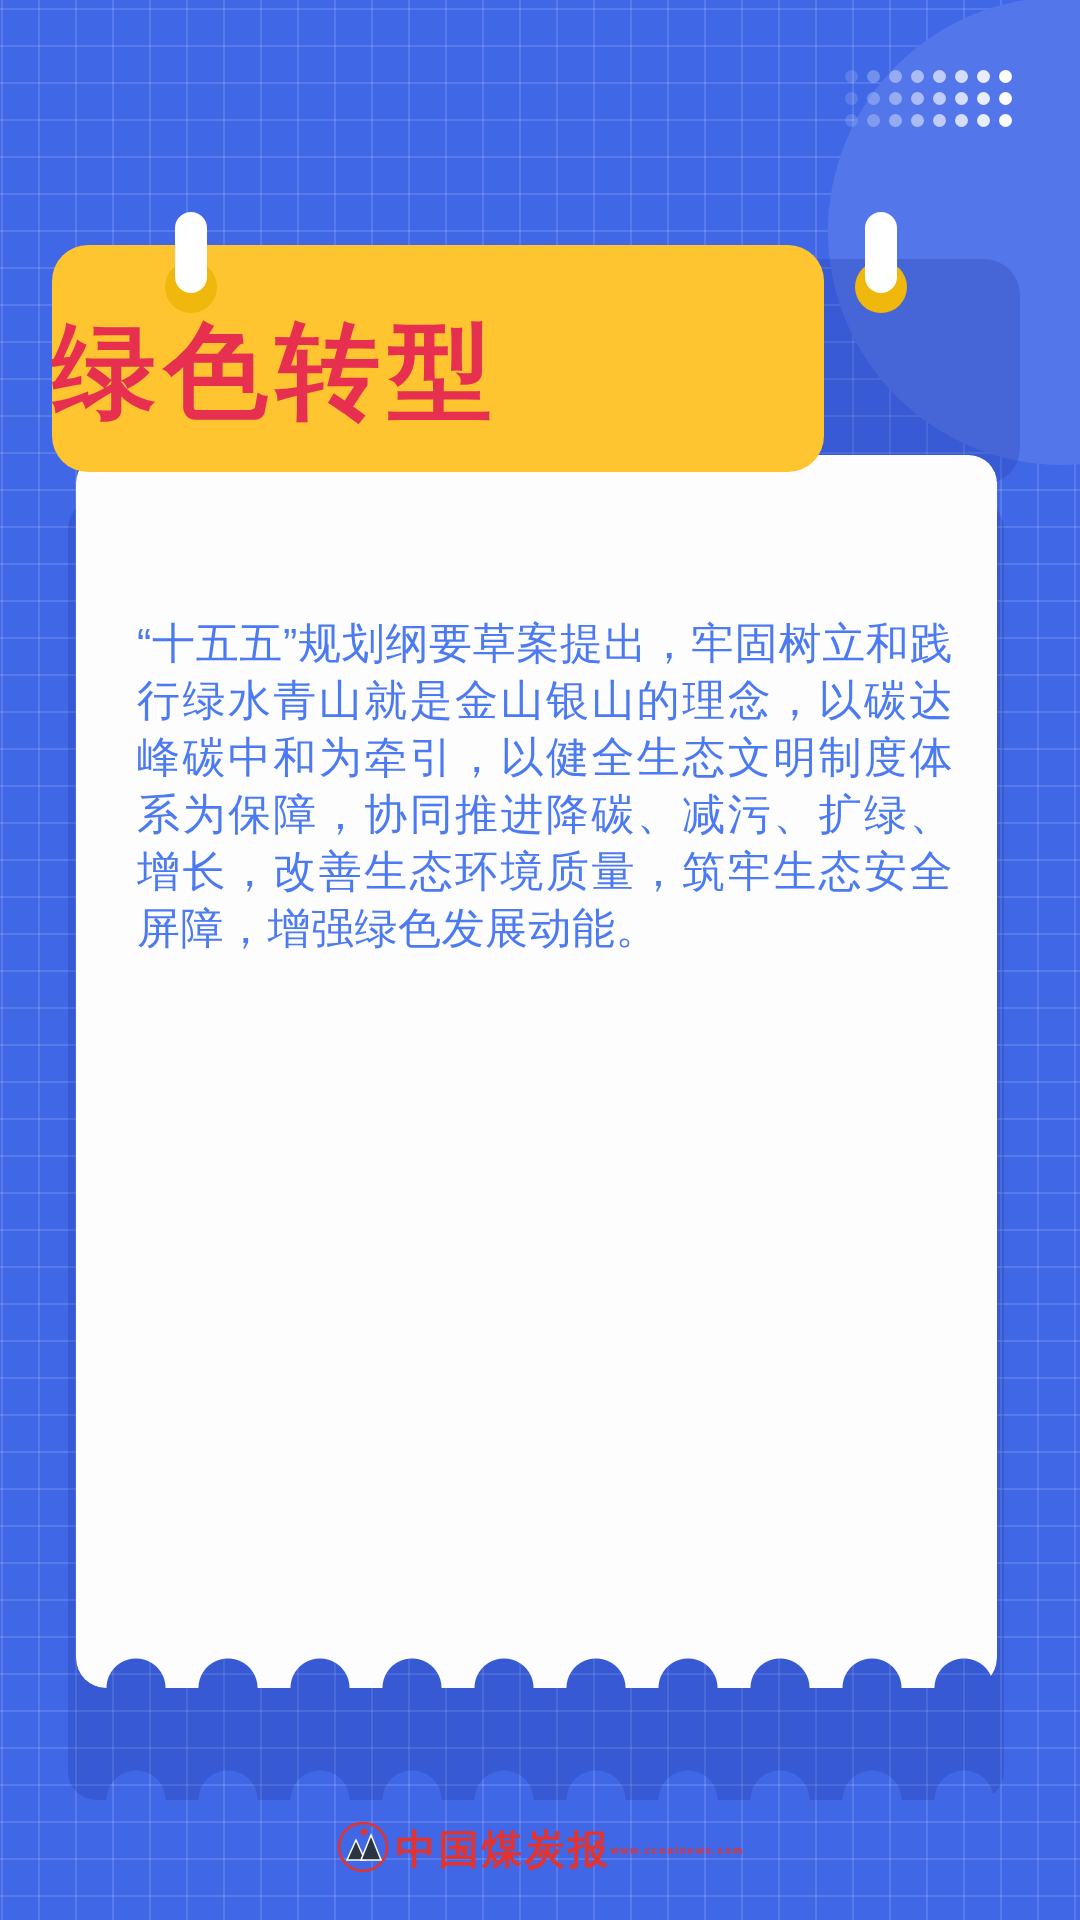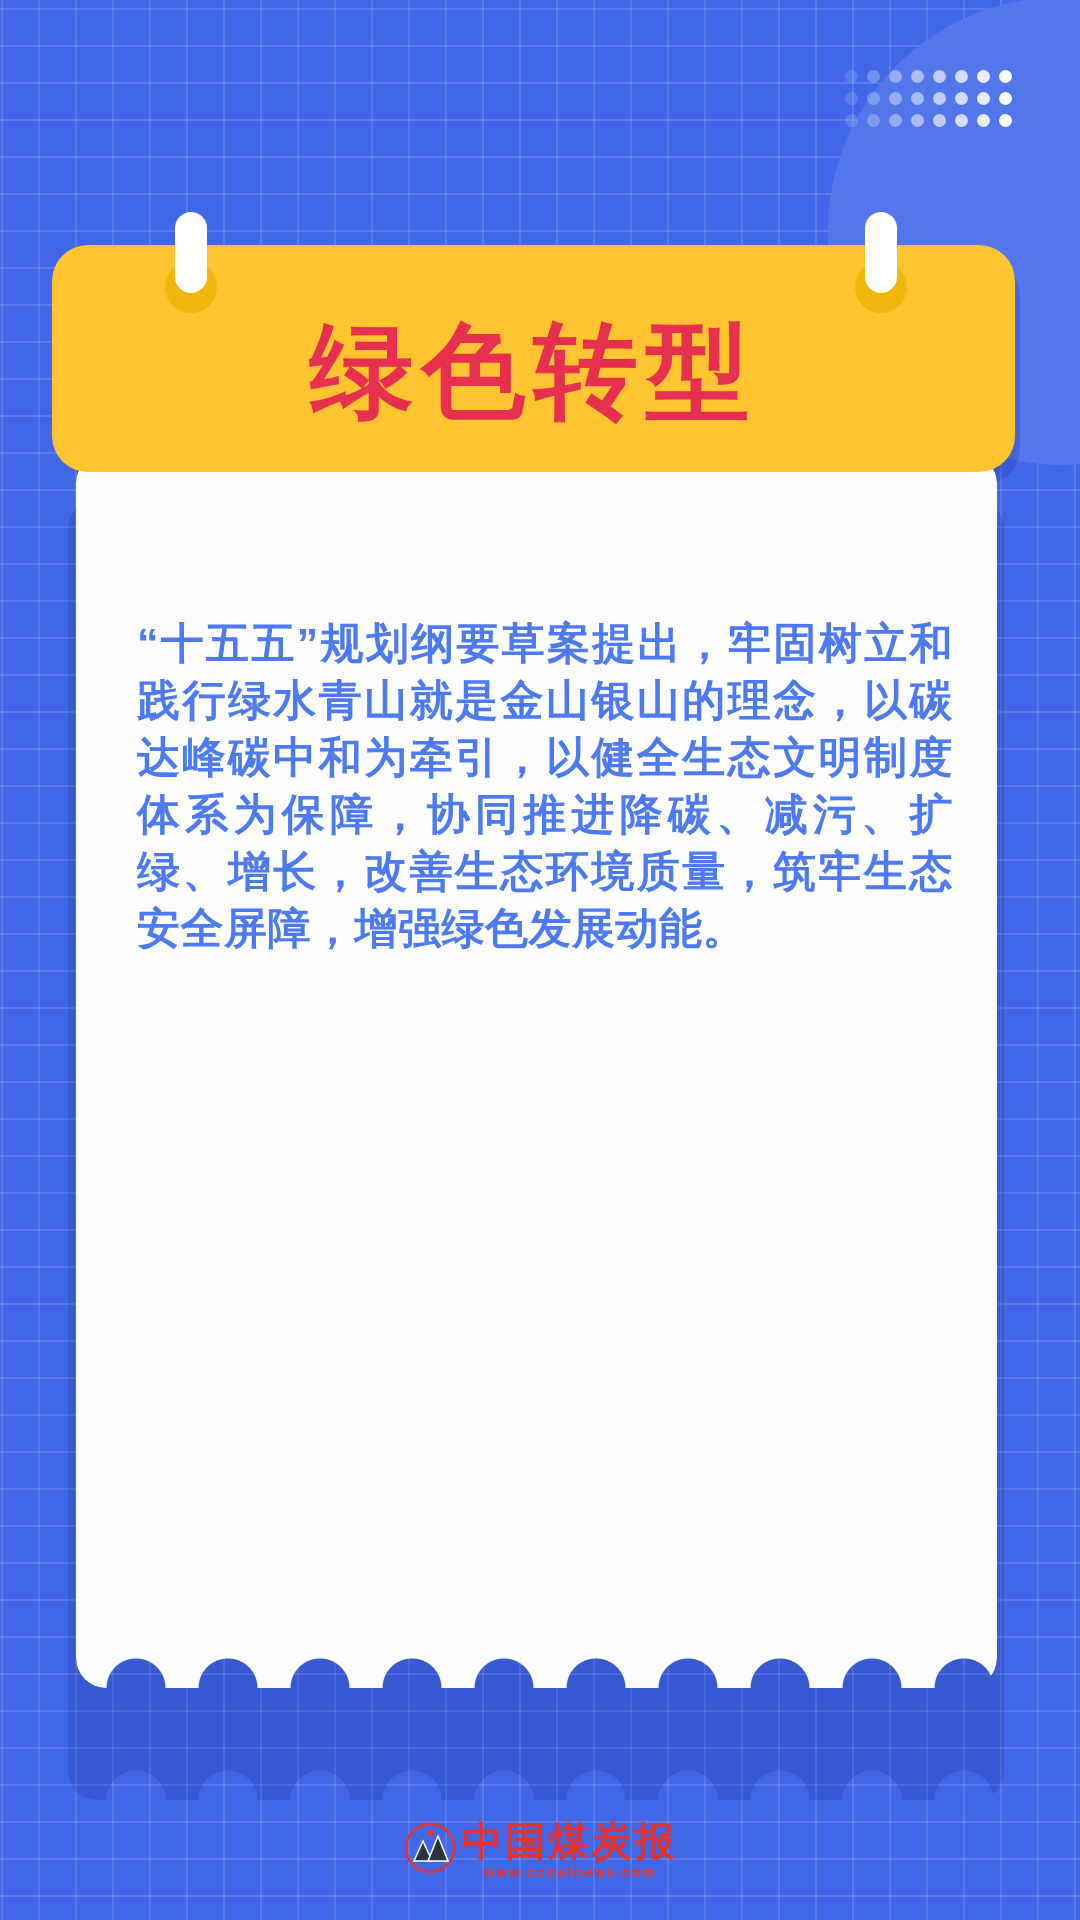--- a/index.html
+++ b/index.html
@@ -36,56 +36,56 @@
     border-radius:36px;background:rgba(30,52,160,0.25);z-index:3;
   }
   
   .white-card{
     position:absolute;left:76px;top:455px;width:921px;height:1233px;
     background:var(--card,#FDFDFD);border-radius:28px 28px 30px 30px;z-index:4;
     box-sizing:border-box;padding:160px 44px 0 61px;
     -webkit-mask-image:radial-gradient(circle 30px at 50% 100%, transparent 29px, #000 30px);
     -webkit-mask-size:92px 100%;-webkit-mask-repeat:repeat-x;-webkit-mask-position:14px 0;
     mask-image:radial-gradient(circle 30px at 50% 100%, transparent 29px, #000 30px);
-    mask-size:92px 100%;mask-repeat:repeat-x;mask-position:14px 0;font-weight:bold;
+    mask-size:92px 100%;mask-repeat:repeat-x;mask-position:14px 0;
   }
   .white-card p{
     margin:0;font-size:43px;line-height:57px;color:var(--body,#4C7AF2);
     text-align:justify;text-justify:inter-ideograph;letter-spacing:0.5px;
   }
   .white-card p + p{margin-top:110px;}
   
   .yellow-card{
-    position:absolute;left:52px;top:245px;width:963px;height:227px;
+    position:absolute;left:52px;top:245px;width:772px;height:227px;
     background:var(--yellow,#FFC530);border-radius:36px;z-index:5;
-    display:flex;align-items:center;justify-content:center;
+    display:flex;align-items:center;
   }
   .yellow-card .title{
     font-size:104px;font-weight:900;color:var(--red,#E7304F);
     letter-spacing:8px;transform:translateY(14px);white-space:nowrap;
   }
   
   .pin{position:absolute;z-index:6;width:52px;height:122px;}
   .pin .ring{position:absolute;left:0;top:49px;width:52px;height:52px;border-radius:50%;background:#F0B70D;}
   .pin .capsule{position:absolute;left:10px;top:0;width:32px;height:81px;border-radius:16px;background:#FFFFFF;}
   .pin-left{left:165px;top:212px;}
   .pin-right{left:855px;top:212px;}
   
   .footer{
     position:absolute;left:0;top:1820px;width:1080px;z-index:2;
     display:flex;align-items:center;justify-content:center;
   }
   .footer .logo-icon{flex:0 0 auto;margin-right:6px;}
-  .footer .logo-text{display:flex;flex-direction:column;align-items:center;}
+  .footer .logo-text{display:flex;flex-direction:row;align-items:center;}
   .footer .brand{
     font-size:40px;font-weight:700;color:var(--logored,#E6322D);
     letter-spacing:3px;line-height:42px;
   }
   .footer .url{
-    font-size:14px;font-weight:700;color:var(--logored,#E6322D);
+    font-size:10px;font-weight:700;color:var(--logored,#E6322D);
     letter-spacing:2px;margin-top:2px;text-align:right;
   }
 </style>
 </head>
 <body>
 
 <div class="canvas">
 
   <div class="light-circle"></div>
 

